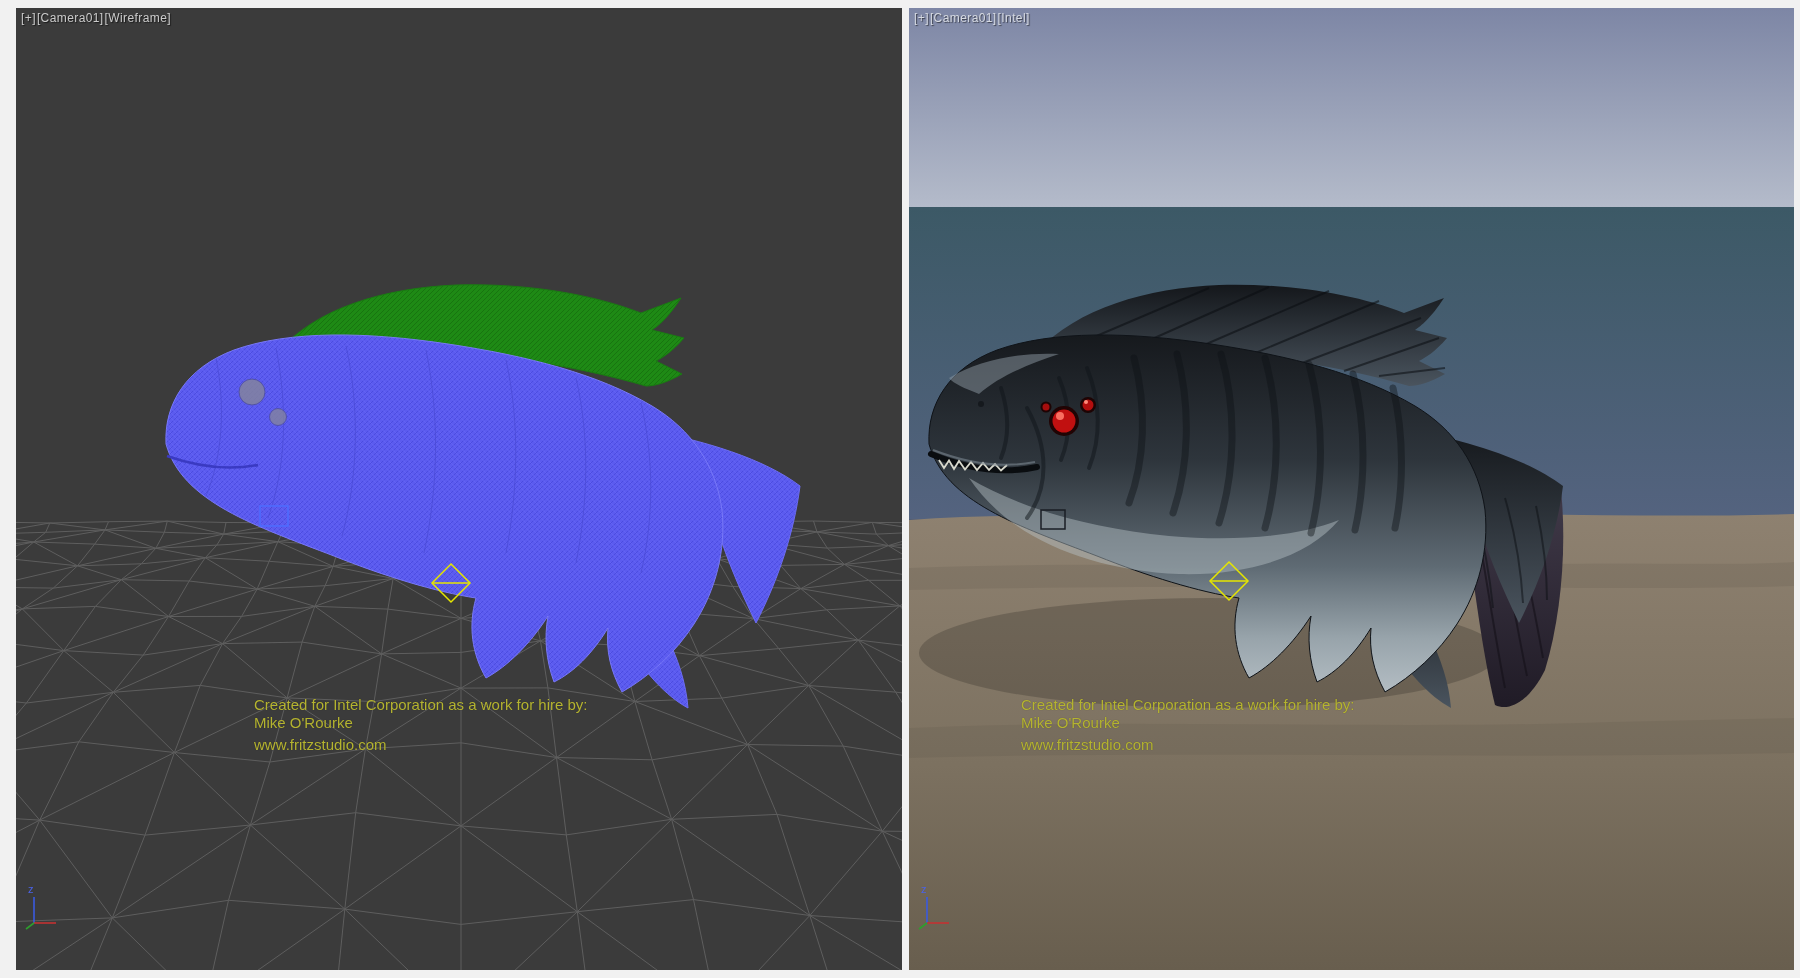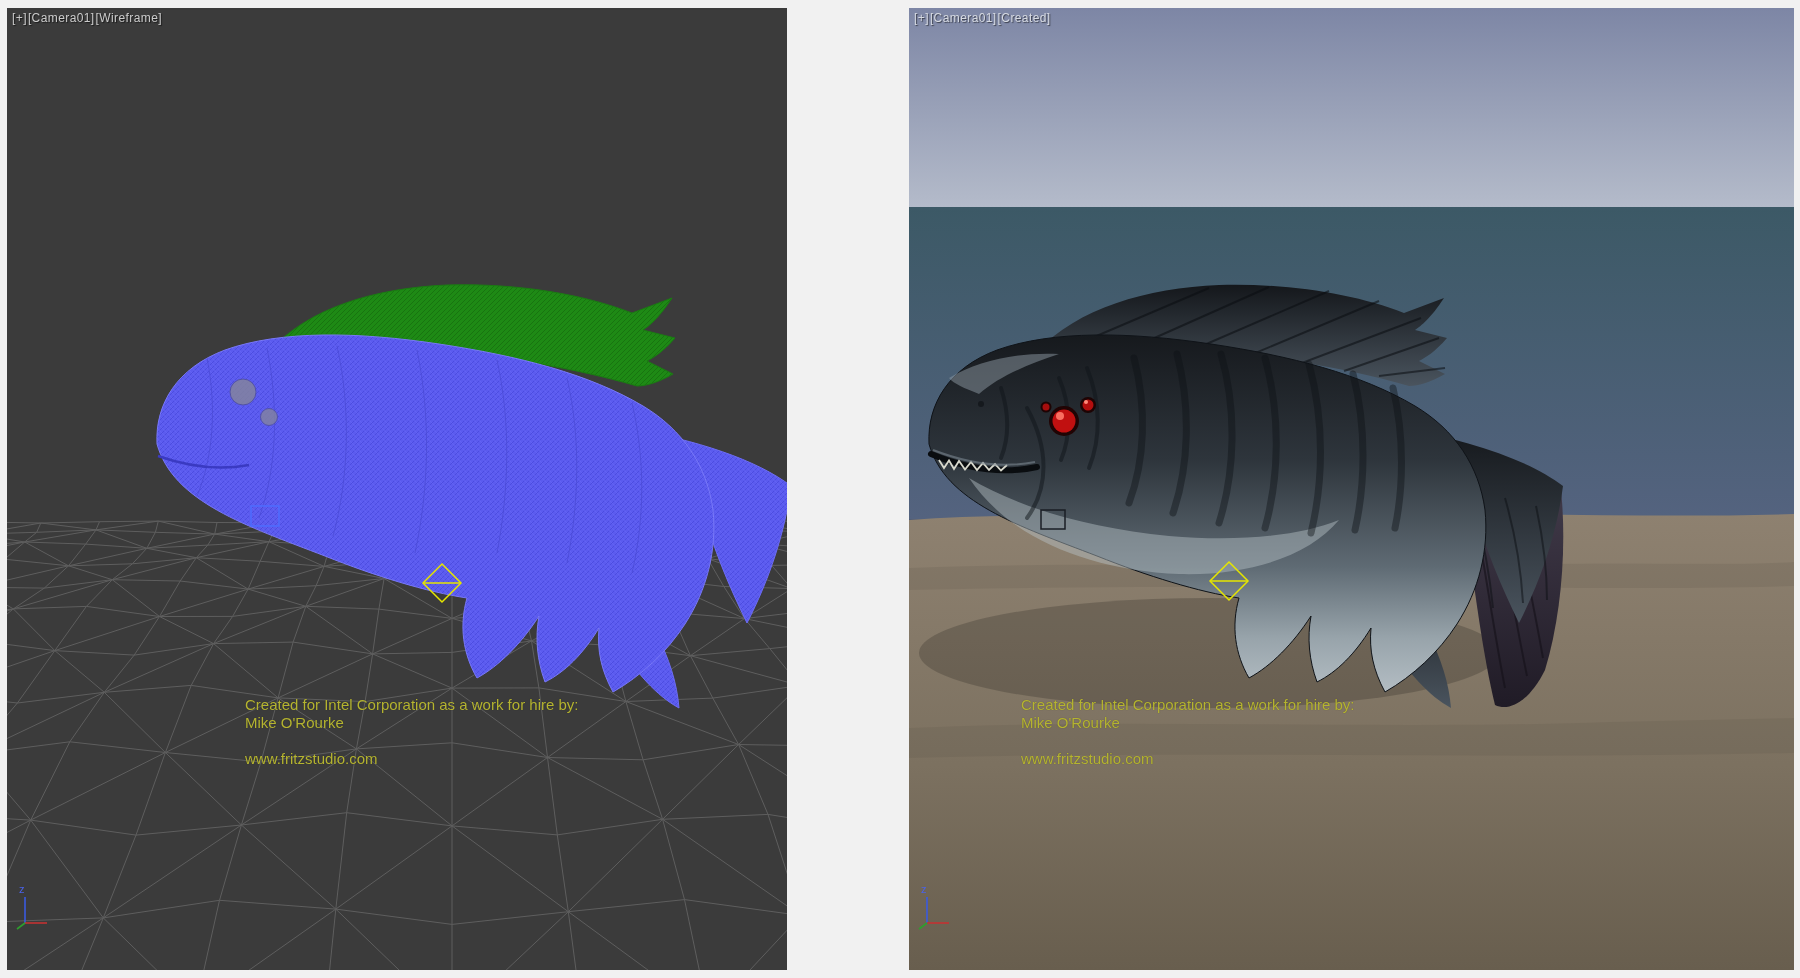--- a/index.html
+++ b/index.html
@@ -1,30 +1,30 @@
 <!DOCTYPE html>
 <html><head>
 <meta charset="utf-8">
 <style>
   *{margin:0;padding:0;box-sizing:border-box}
   html,body{width:1800px;height:978px;overflow:hidden;background:#f1f1f1;font-family:"Liberation Sans",sans-serif}
   .window{position:relative;width:1800px;height:978px;background:#f1f1f1}
   .viewport{position:absolute;top:8px;height:962px;overflow:hidden;background:#3b3b3b}
-  .vp-left{left:7px;width:780px}
+  .vp-left{left:16px;width:886px}
   .vp-right{left:909px;width:885px;background:#4d5a74}
   .scene{position:absolute;left:0;top:0;display:block}
   .vp-label{position:absolute;top:3px;left:5px;color:#cbcbcb;font-size:12px;letter-spacing:.4px;
             text-shadow:1px 1px 1px rgba(0,0,0,.55);user-select:none;cursor:default;z-index:5}
   .vp-label span{cursor:pointer;margin-right:1px}
   .vp-right .vp-label{color:#d6dae2}
   .watermark{position:absolute;color:#b5b430;font-size:15px;line-height:1.18;z-index:4;
              text-shadow:0 0 1px rgba(0,0,0,.35);white-space:nowrap}
   .vp-left .watermark{left:238px;top:688px}
   .vp-right .watermark{left:112px;top:688px}
-  .wm-url{margin-top:19px}
+  .wm-url{margin-top:5px}
   .axis-tripod{position:absolute;left:8px;top:874px;z-index:4}
 </style>
 </head>
 <body>
 
 <div class="window">
 
   <div class="viewport vp-left">
     <svg class="scene" width="897" height="962" viewBox="0 0 897 962">
       <defs>
@@ -774,21 +774,21 @@
 
       <rect x="132" y="502" width="24" height="19" fill="none" stroke="#1a1e24" stroke-width="1.5"></rect>
 
       <g fill="none" stroke="#e6e600" stroke-width="1.5">
         <polygon points="320,554 339,573 320,592 301,573" stroke="#e6e600"></polygon>
         <line x1="301" y1="573" x2="339" y2="573" stroke="#e6e600"></line>
       </g>
     </svg>
 
     <div class="vp-label">
-      <span>[+]</span><span>[Camera01]</span><span>[Created]</span>
+      <span>[+]</span><span>[Camera01]</span><span>[Intel]</span>
     </div>
 
     <div class="watermark">
       <div>Created for Intel Corporation as a work for hire by:</div>
       <div>Mike O'Rourke</div>
       <div class="wm-url">www.fritzstudio.com</div>
     </div>
 
     <div class="axis-tripod">
       <svg width="36" height="48" viewBox="0 0 36 48">

